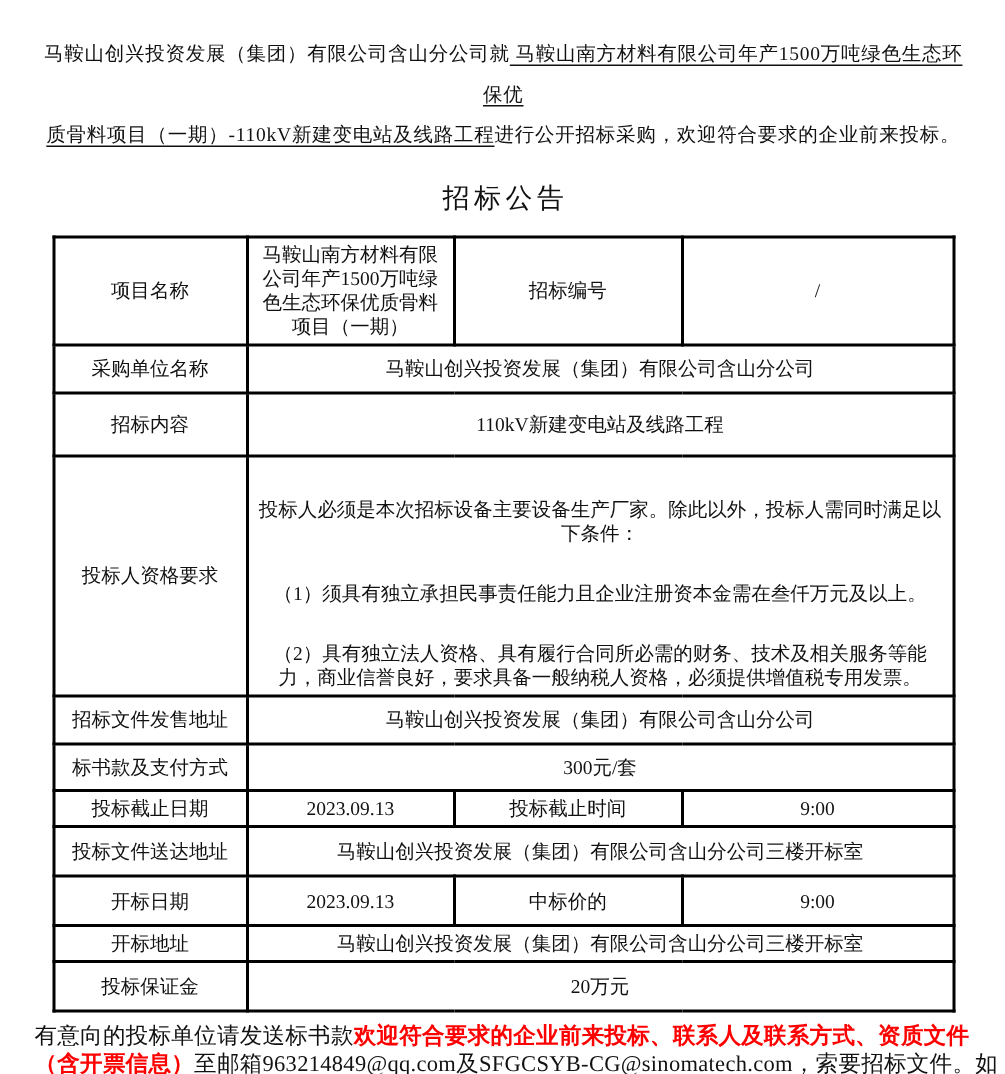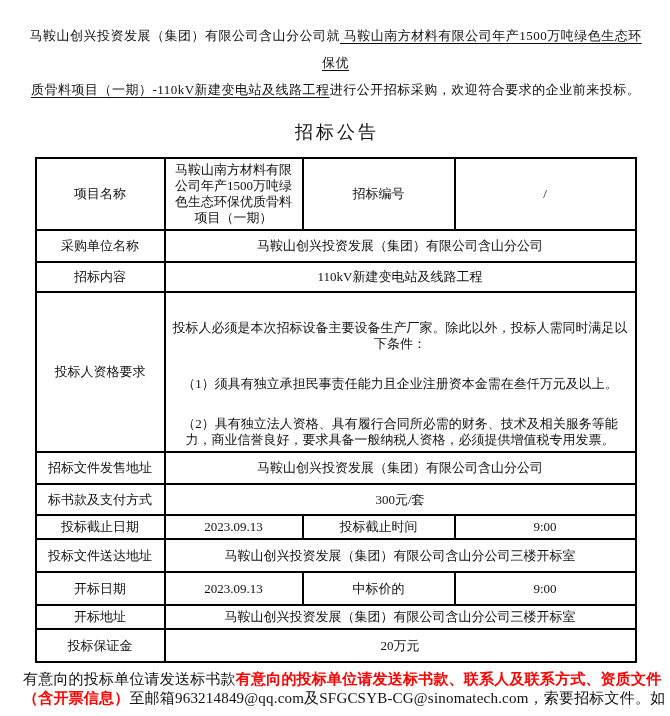--- a/index.html
+++ b/index.html
@@ -96,21 +96,21 @@
       <tr style="height:66px">
         <td>项目名称</td>
         <td class="projname">马鞍山南方材料有限公司年产1500万吨绿色生态环保优质骨料项目（一期）</td>
         <td>招标编号</td>
         <td>/</td>
       </tr>
       <tr style="height:32px">
         <td>采购单位名称</td>
         <td colspan="3">马鞍山创兴投资发展（集团）有限公司含山分公司</td>
       </tr>
-      <tr style="height:30px">
+      <tr style="height:42px">
         <td>招标内容</td>
         <td colspan="3">110kV新建变电站及线路工程</td>
       </tr>
       <tr style="height:90px">
         <td>投标人资格要求</td>
         <td colspan="3" class="qual">
           <div>投标人必须是本次招标设备主要设备生产厂家。除此以外，投标人需同时满足以下条件：</div>
           <div>（1）须具有独立承担民事责任能力且企业注册资本金需在叁仟万元及以上。</div>
           <div>（2）具有独立法人资格、具有履行合同所必需的财务、技术及相关服务等能力，商业信誉良好，要求具备一般纳税人资格，必须提供增值税专用发票。</div>
         </td>
@@ -144,18 +144,18 @@
         <td colspan="3">马鞍山创兴投资发展（集团）有限公司含山分公司三楼开标室</td>
       </tr>
       <tr style="height:33px">
         <td>投标保证金</td>
         <td colspan="3">20万元</td>
       </tr>
     </tbody>
   </table>
 
   <div class="footer">
-    <div class="line"><span>有意向的投标单位请发送标书款</span><span class="red">有意向的投标单位请发送标书款、联系人及联系方式、资质文件</span></div>
+    <div class="line"><span>有意向的投标单位请发送标书款</span><span class="red">欢迎符合要求的企业前来投标、联系人及联系方式、资质文件</span></div>
     <div class="line"><span class="red">（含开票信息）</span><span>至邮箱963214849@qq.com及SFGCSYB-CG@sinomatech.com，索要招标文件。如</span></div>
 
   </div>
 
 </div>
 
 </body></html>

